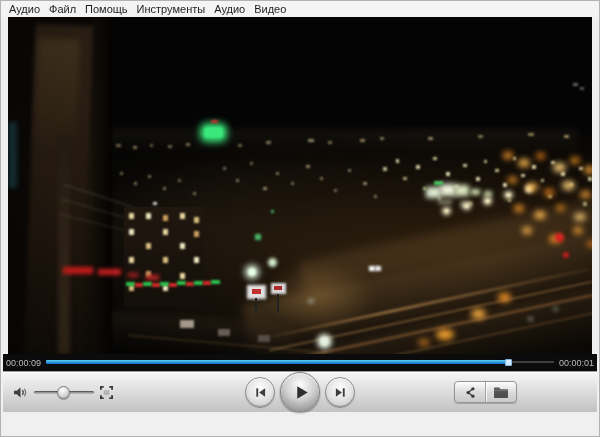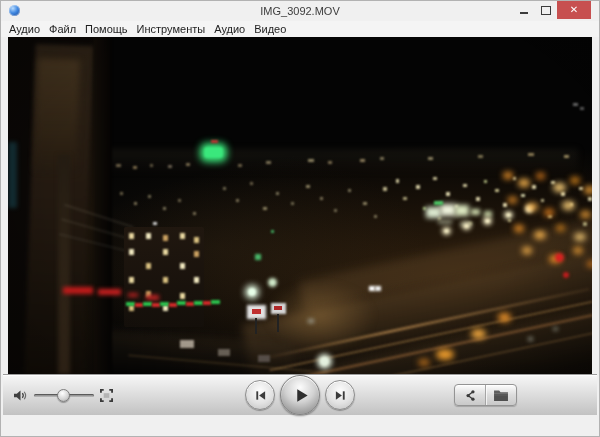--- a/index.html
+++ b/index.html
@@ -54,33 +54,20 @@
                box-shadow:0 1px 1px rgba(0,0,0,.2),inset 0 1px 0 #fff;overflow:hidden;}
   .seg-btn{width:30px;height:20px;display:flex;align-items:center;justify-content:center;}
   .seg-btn + .seg-btn{border-left:1px solid #a5a5a5;box-shadow:inset 1px 0 0 rgba(255,255,255,.7);}
   .bottom-frame{height:6px;}
 </style>
 </head>
 <body>
 
 <div class="window">
 
-  <div class="titlebar">
-    <span class="qt-icon"></span>
-    <div class="title">IMG_3092.MOV</div>
-    <div class="win-btns">
-      <div class="btn-min">
-          <span class="glyph-min"></span>
-        </div>
-      <div class="btn-max">
-          <span class="glyph-max"></span>
-        </div>
-      <div class="btn-close">✕</div>
-    </div>
-  </div>
 
   <div class="menubar">
       <span class="menu-item">Аудио</span>
       <span class="menu-item">Файл</span>
       <span class="menu-item">Помощь</span>
       <span class="menu-item">Инструменты</span>
       <span class="menu-item">Аудио</span>
       <span class="menu-item">Видео</span>
     </div>
 
@@ -260,20 +247,29 @@
         <div style="position: absolute; left: 250px; top: 318px; width: 12px; height: 7px; background: rgb(88, 80, 74); opacity: 1; filter: blur(1px); border-radius: 0px;"></div>
         <div style="position: absolute; left: 362px; top: 250px; width: 4px; height: 3px; background: rgb(255, 255, 255); opacity: 1; filter: blur(1px); border-radius: 0px; box-shadow: rgb(255, 255, 255) 0px 0px 2px 1px;"></div>
         <div style="position: absolute; left: 368px; top: 250px; width: 4px; height: 3px; background: rgb(240, 240, 240); opacity: 1; filter: blur(1px); border-radius: 0px; box-shadow: rgb(240, 240, 240) 0px 0px 2px 1px;"></div>
         <div style="position: absolute; left: 520px; top: 300px; width: 5px; height: 4px; background: rgb(138, 138, 122); opacity: 1; filter: blur(2px); border-radius: 0px;"></div>
         <div style="position: absolute; left: 545px; top: 290px; width: 5px; height: 4px; background: rgb(122, 122, 106); opacity: 1; filter: blur(2px); border-radius: 0px;"></div>
         <div style="position: absolute; left: 300px; top: 282px; width: 6px; height: 4px; background: rgb(154, 154, 138); opacity: 1; filter: blur(2px); border-radius: 0px;"></div>
         <div style="position: absolute; left: 0px; top: 0px; width: 586px; height: 337px; background: radial-gradient(at 50% 45%, rgba(0, 0, 0, 0) 60%, rgba(0, 0, 0, 0.28)); opacity: 1; border-radius: 0px;"></div>
       </div>
   </div>
 
+  <div class="timeline">
+    <span>00:00:09</span>
+    <div class="tl-track">
+      <div class="tl-base" style="background: rgb(63, 63, 63);"></div>
+      <div class="tl-fill" style="width: 91%; background: linear-gradient(rgb(85, 210, 242), rgb(22, 104, 200));"></div>
+      <div class="tl-handle" style="left: calc(91% - 3px); background: rgb(214, 234, 255);"></div>
+    </div>
+    <span>00:00:01</span>
+  </div>
 
   <div class="controlbar">
 
     <div class="vol-group">
       <svg width="15" height="13" viewBox="0 0 16 14">
         <polygon points="1,5 4,5 8,1.5 8,12.5 4,9 1,9" fill="#3f3f3f"></polygon>
         <path d="M10 4.5 Q12 7 10 9.5" stroke="#3f3f3f" stroke-width="1.3" fill="none"></path>
         <path d="M12 3 Q15 7 12 11" stroke="#3f3f3f" stroke-width="1.2" fill="none" opacity="0.7"></path>
       </svg>
       <div class="vol-slider">

